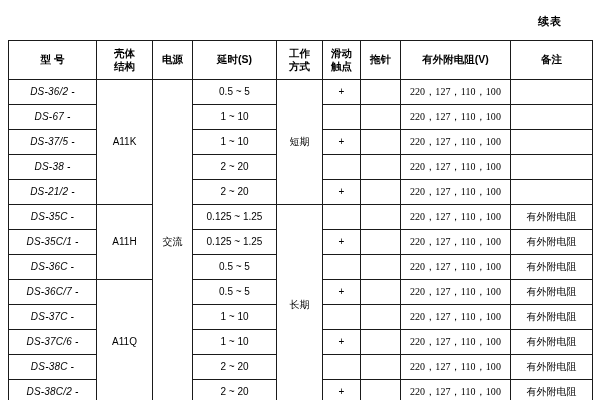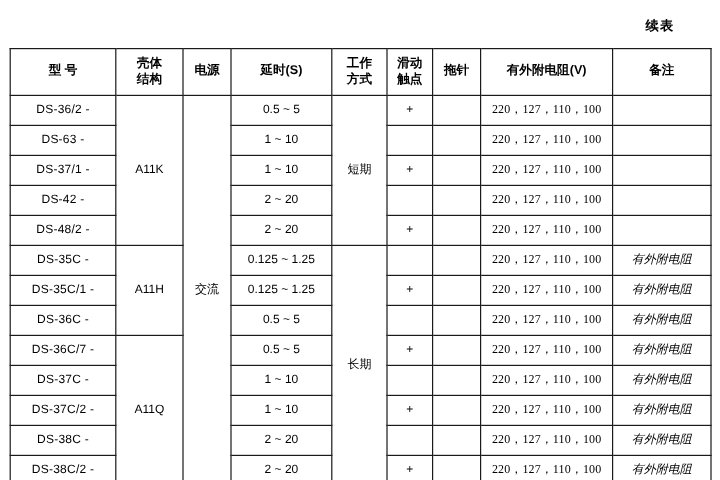--- a/index.html
+++ b/index.html
@@ -59,34 +59,34 @@
   }
   .hdr-two {
     display: block;
     line-height: 1.25;
   }
   td.model {
     text-align: left;
     padding-left: 10px;
     font-size: 10.5px;
     letter-spacing: 0.2px;
+    font-style: italic;
   }
   td.voltage {
     font-size: 9.5px;
     letter-spacing: 0.1px;
     font-family: Liberation Serif, serif;
   }
   td.delay {
     text-align: left;
     padding-left: 14px;
     font-size: 10px;
   }
   td.note {
     font-size: 9.5px;
-    font-style: italic;
   }
   td.vcenter {
     font-size: 10.5px;
   }
   .col-model   { width: 88px; }
   .col-case    { width: 56px; }
   .col-power   { width: 40px; }
   .col-delay   { width: 84px; }
   .col-work    { width: 46px; }
   .col-slide   { width: 38px; }
@@ -156,48 +156,48 @@
           <td class="vcenter" rowspan="13">交流</td>
           <td class="delay">0.5 ~ 5</td>
           <td class="vcenter" rowspan="5">短期</td>
           <td>+</td>
           <td></td>
           <td class="voltage">220，127，110，100</td>
           <td class="note"></td>
         </tr>
 
         <tr>
-          <td class="model">DS-63  -</td>
-          <td class="delay">1 ~ 10</td>
-          <td></td>
-          <td></td>
-          <td class="voltage">220，127，110，100</td>
-          <td class="note"></td>
-        </tr>
-
-        <tr>
-          <td class="model">DS-37/1  -</td>
-          <td class="delay">1 ~ 10</td>
-          <td>+</td>
-          <td></td>
-          <td class="voltage">220，127，110，100</td>
-          <td class="note"></td>
-        </tr>
-
-        <tr>
-          <td class="model">DS-42  -</td>
-          <td class="delay">2 ~ 20</td>
-          <td></td>
-          <td></td>
-          <td class="voltage">220，127，110，100</td>
-          <td class="note"></td>
-        </tr>
-
-        <tr>
-          <td class="model">DS-48/2  -</td>
+          <td class="model">DS-67  -</td>
+          <td class="delay">1 ~ 10</td>
+          <td></td>
+          <td></td>
+          <td class="voltage">220，127，110，100</td>
+          <td class="note"></td>
+        </tr>
+
+        <tr>
+          <td class="model">DS-37/5  -</td>
+          <td class="delay">1 ~ 10</td>
+          <td>+</td>
+          <td></td>
+          <td class="voltage">220，127，110，100</td>
+          <td class="note"></td>
+        </tr>
+
+        <tr>
+          <td class="model">DS-38  -</td>
+          <td class="delay">2 ~ 20</td>
+          <td></td>
+          <td></td>
+          <td class="voltage">220，127，110，100</td>
+          <td class="note"></td>
+        </tr>
+
+        <tr>
+          <td class="model">DS-21/2  -</td>
           <td class="delay">2 ~ 20</td>
           <td>+</td>
           <td></td>
           <td class="voltage">220，127，110，100</td>
           <td class="note"></td>
         </tr>
 
         <tr>
           <td class="model">DS-35C  -</td>
           <td class="vcenter" rowspan="3">A11H</td>
@@ -240,21 +240,21 @@
         <tr>
           <td class="model">DS-37C  -</td>
           <td class="delay">1 ~ 10</td>
           <td></td>
           <td></td>
           <td class="voltage">220，127，110，100</td>
           <td class="note">有外附电阻</td>
         </tr>
 
         <tr>
-          <td class="model">DS-37C/2  -</td>
+          <td class="model">DS-37C/6  -</td>
           <td class="delay">1 ~ 10</td>
           <td>+</td>
           <td></td>
           <td class="voltage">220，127，110，100</td>
           <td class="note">有外附电阻</td>
         </tr>
 
         <tr>
           <td class="model">DS-38C  -</td>
           <td class="delay">2 ~ 20</td>

